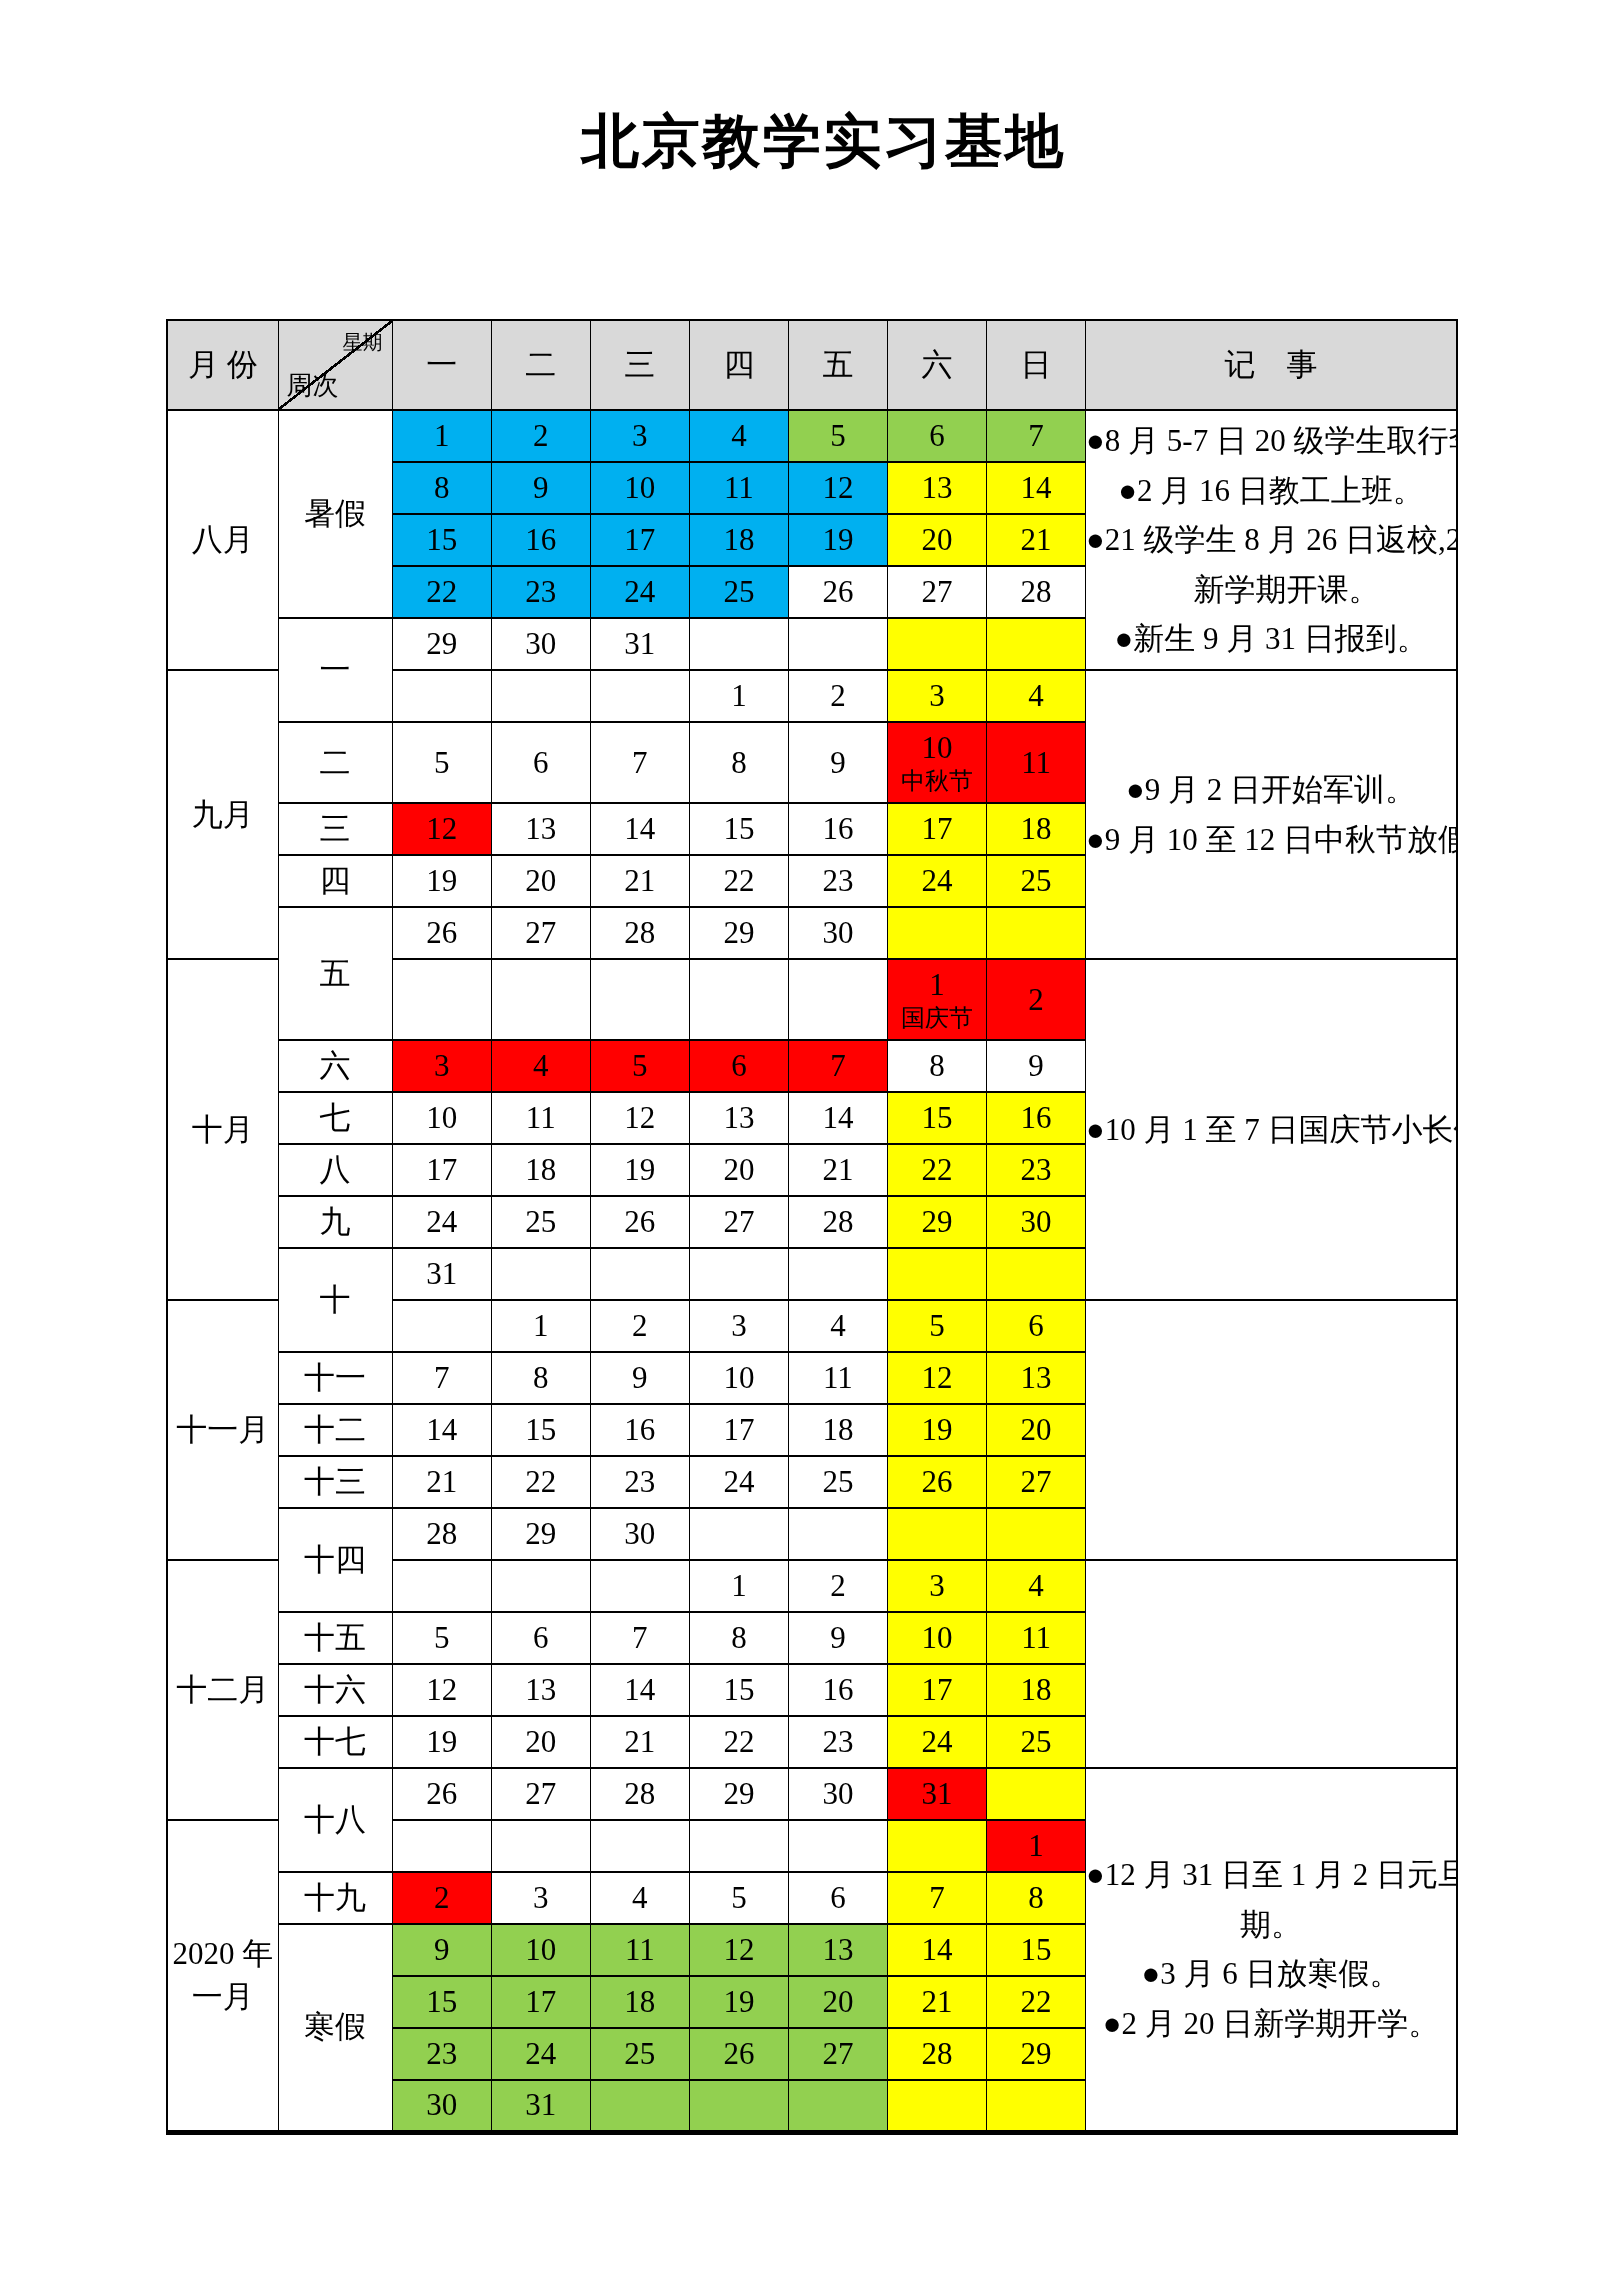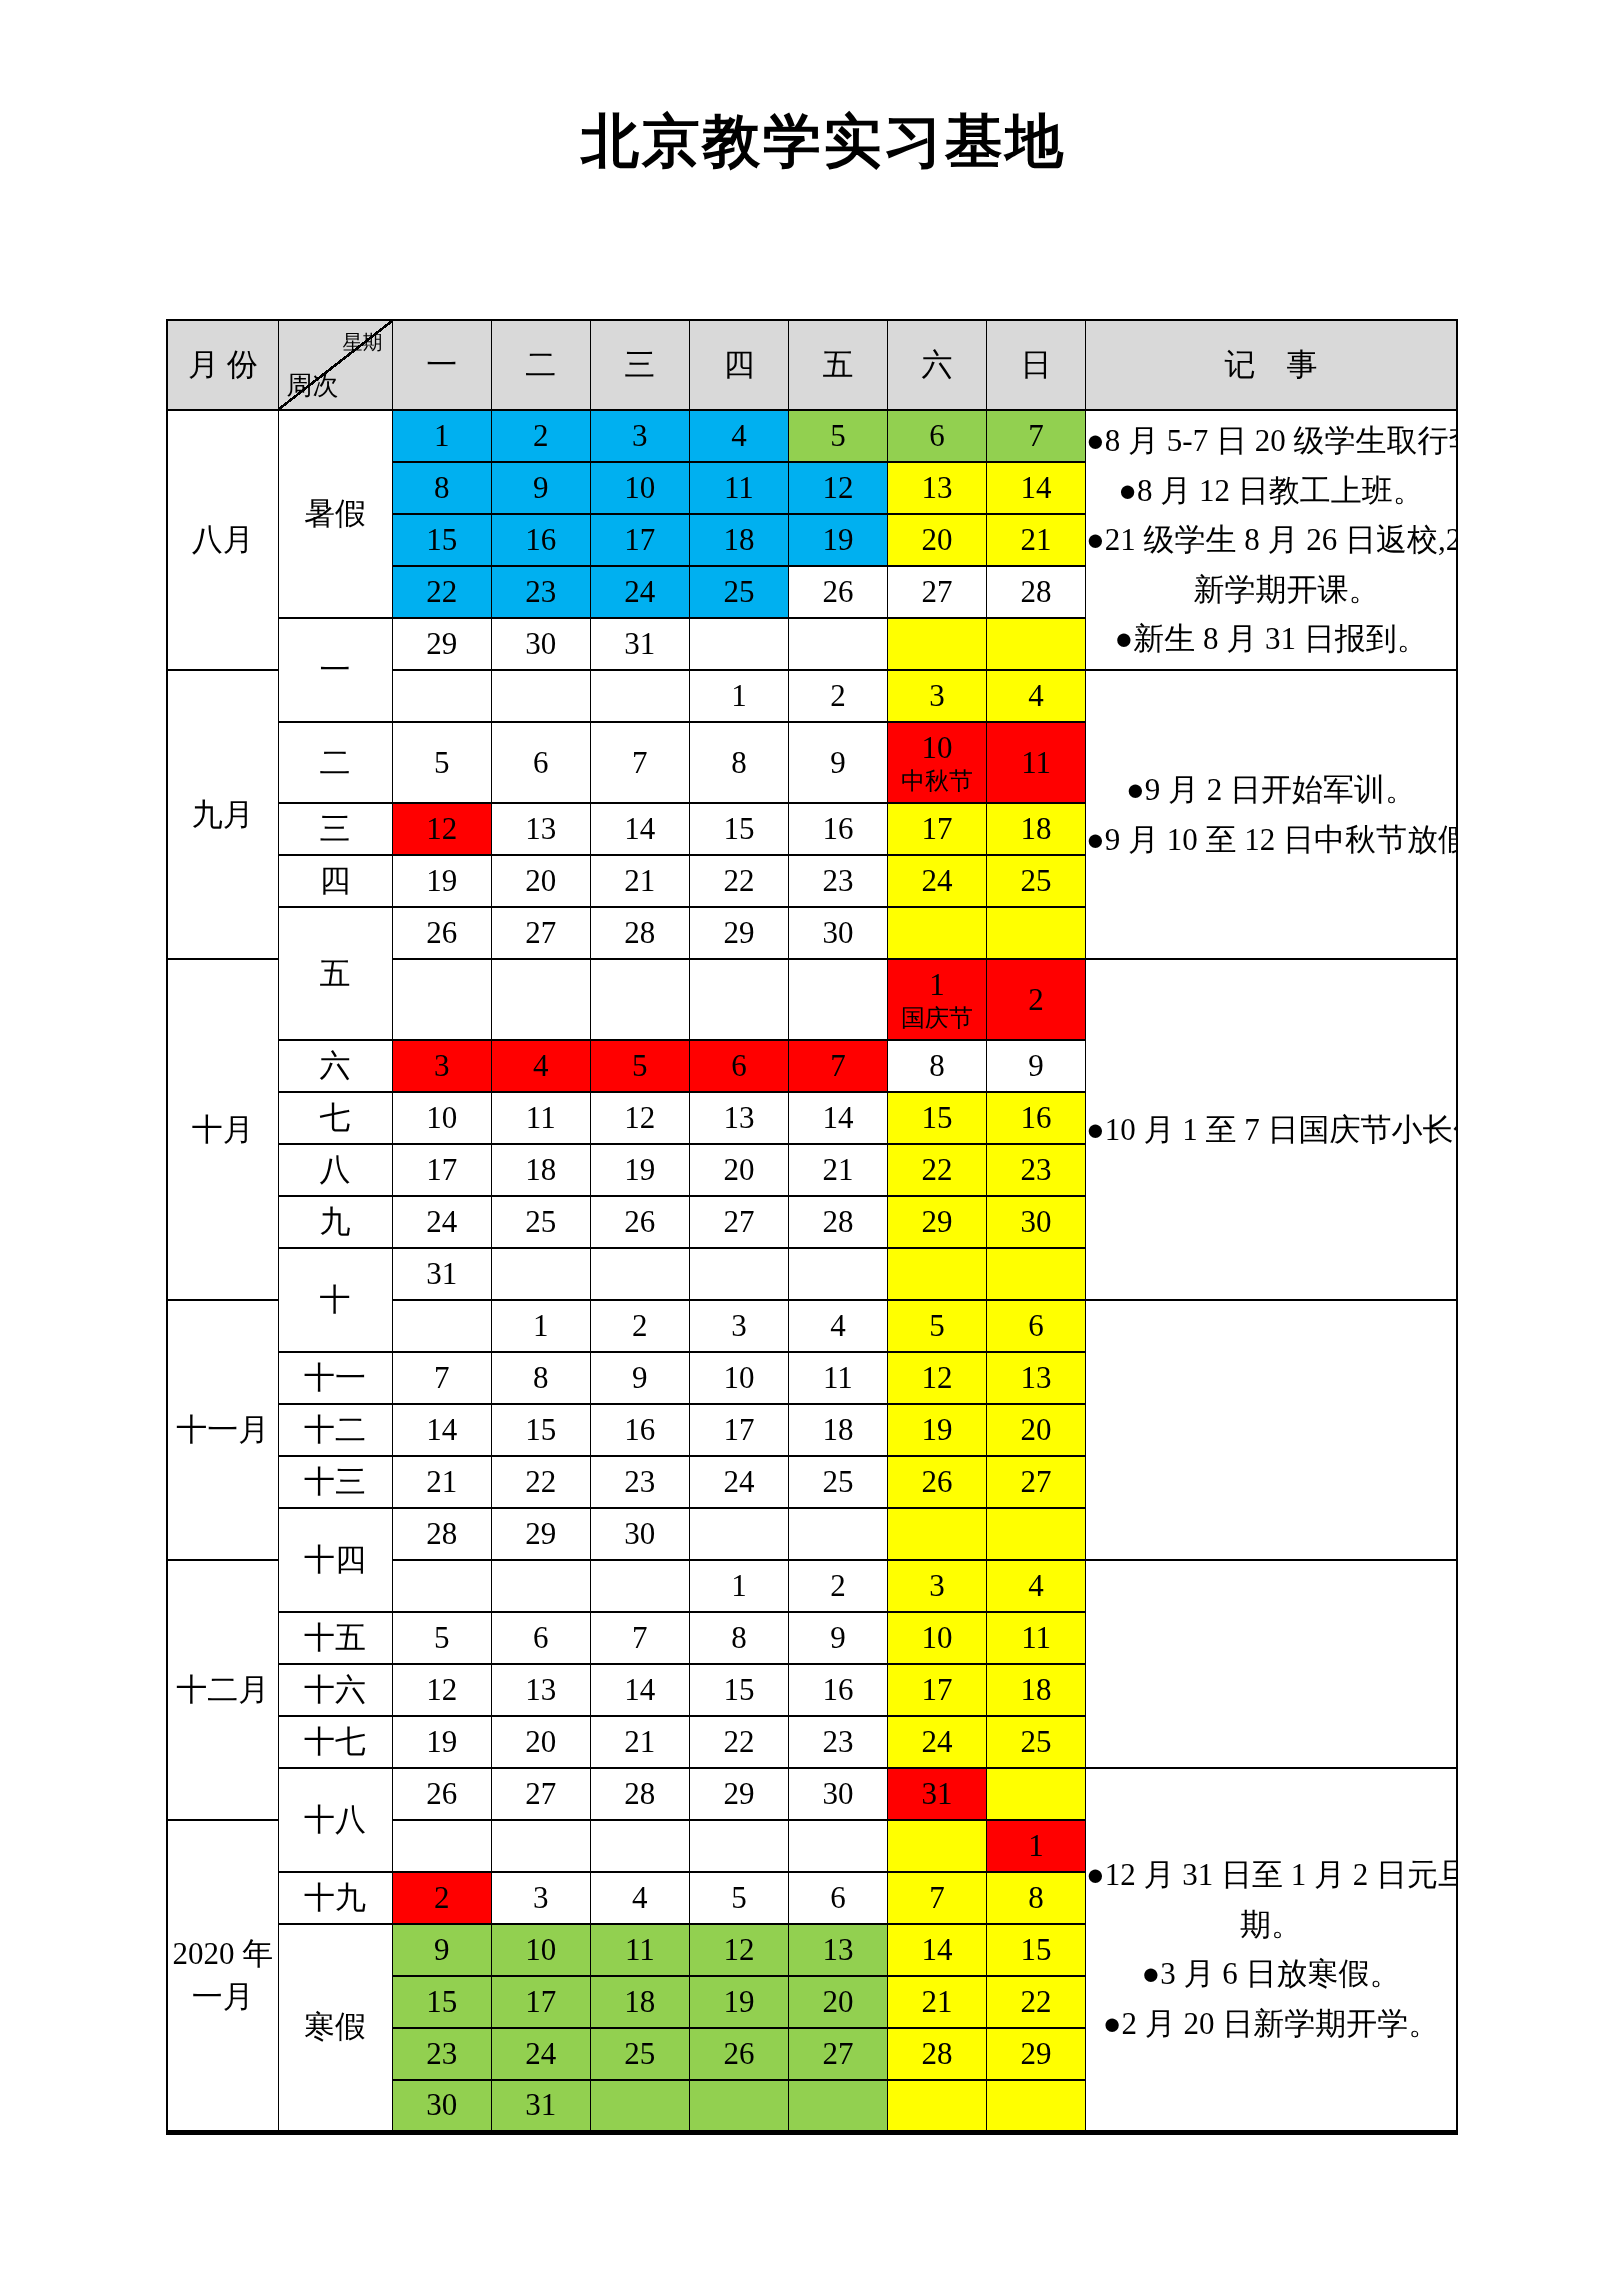--- a/index.html
+++ b/index.html
@@ -113,24 +113,24 @@
             <div class="date-num">5</div>
           </td>
           <td class="date-cell" style="background: rgb(146, 208, 80);">
             <div class="date-num">6</div>
           </td>
           <td class="date-cell" style="background: rgb(146, 208, 80);">
             <div class="date-num">7</div>
           </td>
           <td class="note-cell" rowspan="5">
             <div class="note-line">●8 月 5-7 日 20 级学生取行李。</div>
-            <div class="note-line">●8 月 12 日教工上班。</div>
+            <div class="note-line">●2 月 16 日教工上班。</div>
             <div class="note-line">●21 级学生 8 月 26 日返校,27 日</div>
             <div class="note-line">　新学期开课。</div>
-            <div class="note-line">●新生 8 月 31 日报到。</div>
+            <div class="note-line">●新生 9 月 31 日报到。</div>
           </td>
         </tr>
         <tr>
           <td class="date-cell" style="background: rgb(0, 176, 240);">
             <div class="date-num">8</div>
           </td>
           <td class="date-cell" style="background: rgb(0, 176, 240);">
             <div class="date-num">9</div>
           </td>
           <td class="date-cell" style="background: rgb(0, 176, 240);">

